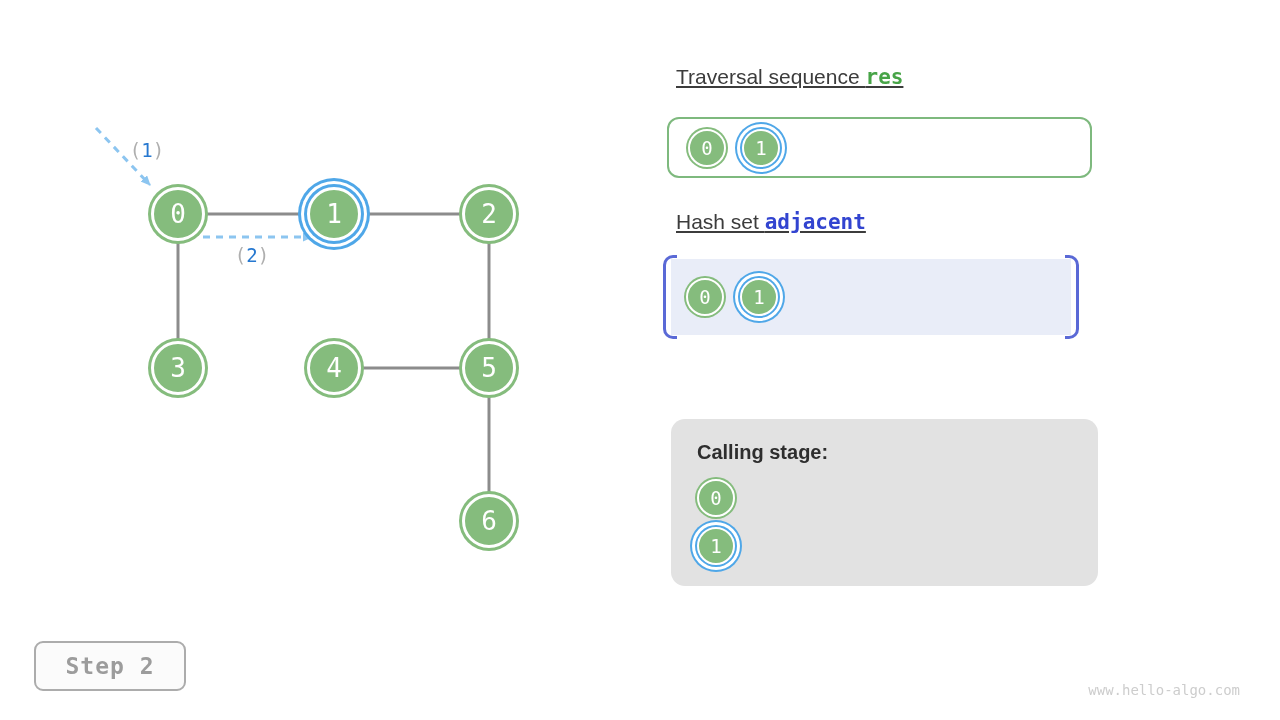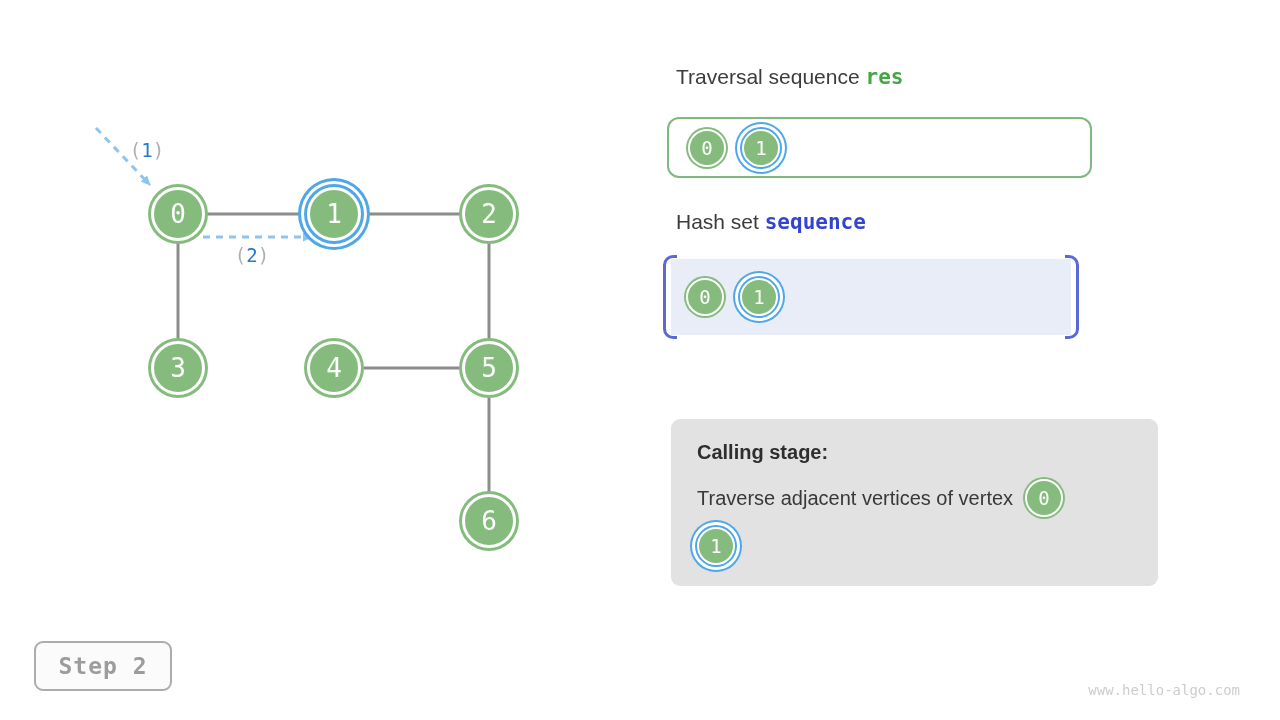--- a/index.html
+++ b/index.html
@@ -27,47 +27,47 @@
 
   
   .chips{display:flex;align-items:center;gap:16px;}
   .chip{width:34px;height:34px;border-radius:50%;background:var(--green);border:2px solid #fff;
         box-shadow:0 0 0 2px var(--green);color:#fff;font-family:"DejaVu Sans Mono",monospace;
         font-size:19px;display:flex;align-items:center;justify-content:center;box-sizing:content-box;
         flex:0 0 auto;}
   .chip.hl{box-shadow:0 0 0 2px var(--blue-ring),0 0 0 5px #fff,0 0 0 7px var(--blue-ring);}
 
   
-  .heading{position:absolute;font-size:21px;color:var(--text-dark);white-space:nowrap;}
+  .heading{position:absolute;font-size:21px;color:var(--text-dark);white-space:nowrap;text-decoration:underline;}
   .heading .code{font-family:"DejaVu Sans Mono",monospace;font-weight:bold;}
   #res-heading{left:676px;top:65px;}
   #res-heading .code{color:var(--res-green);}
   #visited-heading{left:676px;top:210px;}
   #visited-heading .code{color:var(--visited-blue);}
 
   #res-box{position:absolute;left:667px;top:117px;width:402px;height:57px;
            border:2px solid var(--green-border);border-radius:12px;background:#fff;
            display:flex;align-items:center;padding-left:19px;}
   #visited-box{position:absolute;left:663px;top:255px;width:416px;height:84px;}
   #visited-box .v-fill{position:absolute;left:8px;right:8px;top:4px;bottom:4px;
            background:var(--visited-fill);}
   #visited-box .bracket{position:absolute;top:0;bottom:0;width:14px;box-sizing:border-box;
            border:3px solid var(--bracket);}
   #visited-box .bracket.left{left:0;border-right:none;border-radius:10px 0 0 10px;}
   #visited-box .bracket.right{right:0;border-left:none;border-radius:0 10px 10px 0;}
   #visited-box .chips{position:absolute;left:23px;top:50%;transform:translateY(-50%);}
 
-  #calling-box{position:absolute;left:671px;top:419px;width:487px;height:167px;box-sizing:border-box;
-           background:var(--calling-bg);border-radius:9px;padding:22px 26px 0 26px;}
+  #calling-box{position:absolute;left:671px;top:419px;width:427px;height:167px;box-sizing:border-box;
+           background:var(--calling-bg);border-radius:14px;padding:22px 26px 0 26px;}
   #calling-title{font-size:20px;font-weight:bold;color:#2E2E2E;margin-bottom:10px;}
   .calling-line{display:flex;align-items:center;gap:12px;height:48px;font-size:20px;color:#383838;
            white-space:nowrap;}
 
   
-  #step-badge{position:absolute;left:34px;top:641px;width:138px;height:50px;box-sizing:border-box;
+  #step-badge{position:absolute;left:34px;top:641px;width:152px;height:50px;box-sizing:border-box;
            border:2px solid var(--step-border);border-radius:9px;background:#FBFBFB;
            display:flex;align-items:center;justify-content:center;
            font-family:"DejaVu Sans Mono",monospace;font-weight:bold;font-size:23px;
            color:var(--step-gray);letter-spacing:1px;}
   #watermark{position:absolute;right:40px;bottom:22px;font-family:"DejaVu Sans Mono",monospace;
            font-size:14px;color:var(--watermark);margin-top:12px;}
 </style>
 </head>
 <body>
 
@@ -109,37 +109,36 @@
 </div>
 
 <div id="res-box">
   <div class="chips">
       <div class="chip">0</div>
       <div class="chip hl">1</div>
     </div>
 </div>
 
 <div class="heading" id="visited-heading">
-  <span>Hash set </span><span class="code">sequence</span>
+  <span>Hash set </span><span class="code">adjacent</span>
 </div>
 
 <div id="visited-box">
   <div class="v-fill"></div>
   <div class="bracket left"></div>
   <div class="bracket right"></div>
   <div class="chips">
       <div class="chip">0</div>
       <div class="chip hl">1</div>
     </div>
 </div>
 
 <div id="calling-box">
   <div id="calling-title">Calling stage:</div>
   <div class="calling-line">
-    <span>Traverse adjacent vertices of vertex</span>
     <span>
         <div class="chip">0</div>
       </span>
   </div>
   <div class="calling-line">
     <span>
         <div class="chip hl">1</div>
       </span>
   </div>
 </div>

